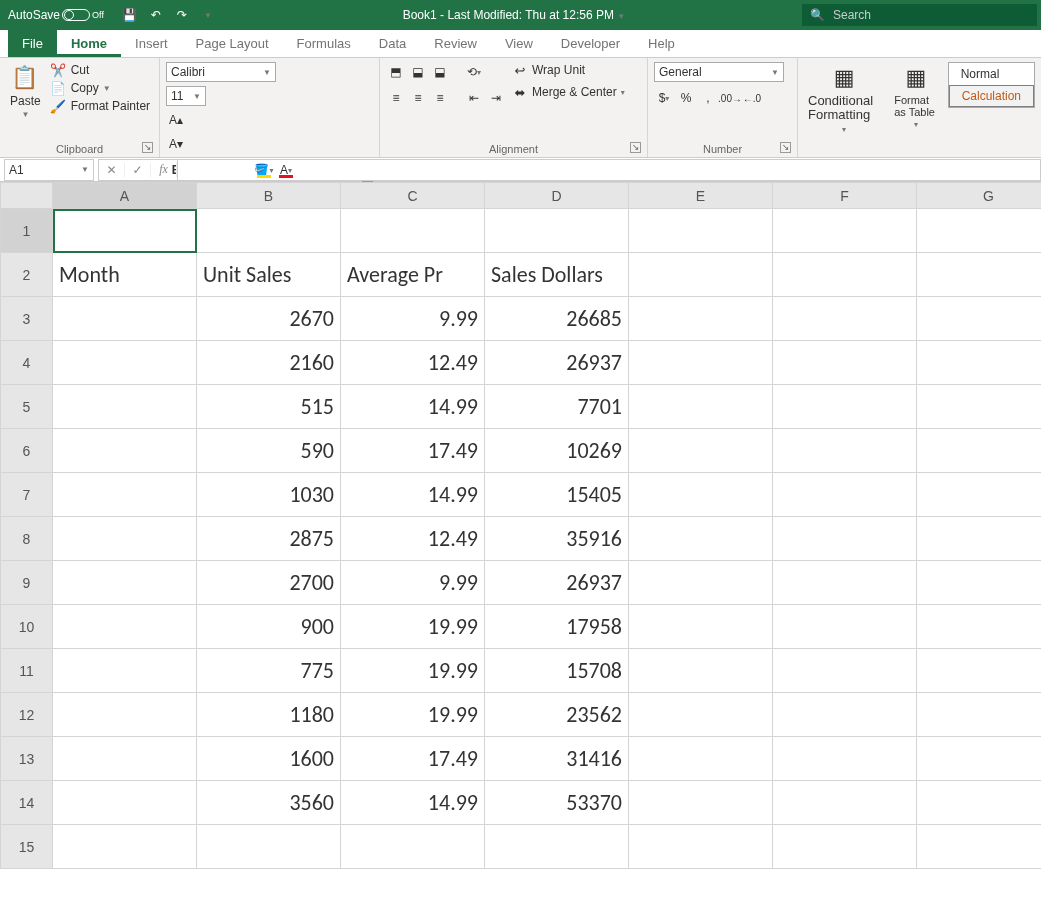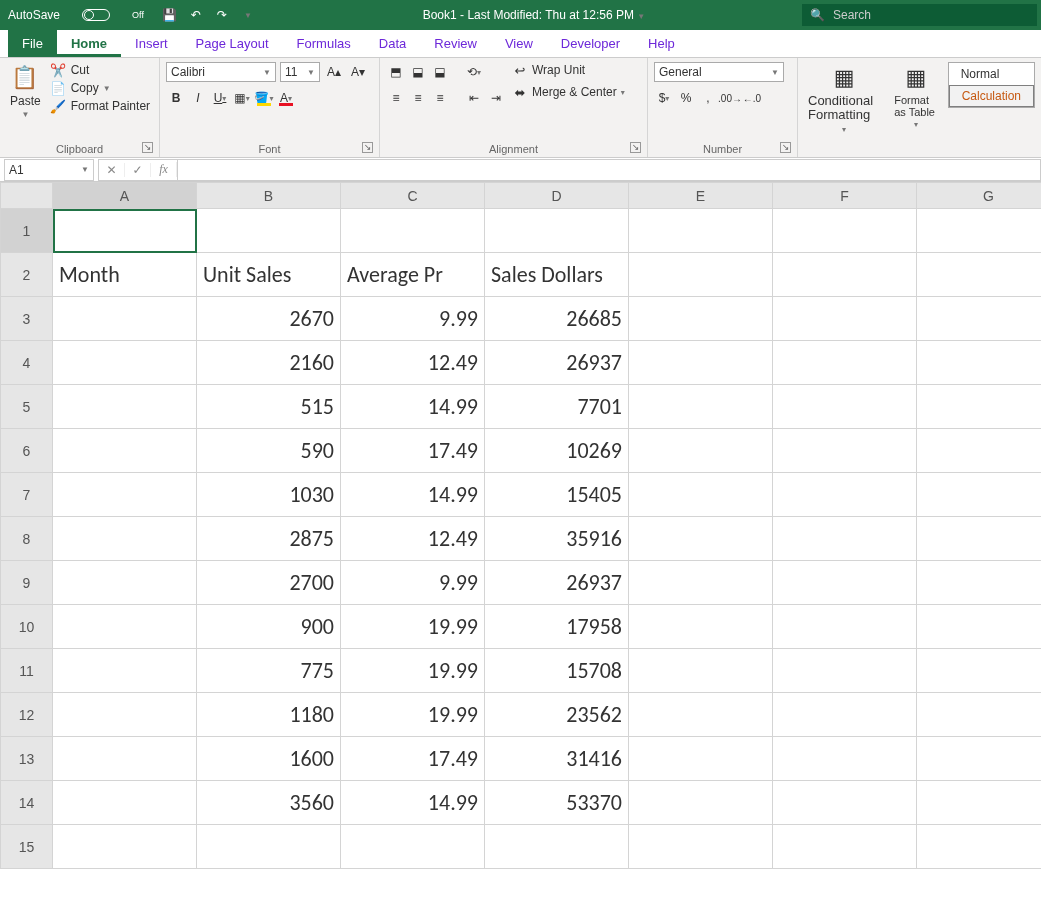--- a/index.html
+++ b/index.html
@@ -1,43 +1,43 @@
 <!DOCTYPE html>
 <html><head>
 <meta charset="utf-8">
 <style>
   * { box-sizing: border-box; margin: 0; padding: 0; font-family: "Segoe UI", Arial, sans-serif; }
   body { width: 1041px; height: 908px; overflow: hidden; background: #fff; font-size: 12px; color: #333; }
 
   
   .title-bar { background: #217346; height: 30px; display: flex; align-items: center; color: #fff; font-size: 12px; }
-  .title-autosave { display: flex; align-items: center; padding: 0 8px; gap: 22px; }
+  .title-autosave { display: flex; align-items: center; padding: 0 8px; gap: 2px; }
   .toggle { width: 28px; height: 12px; border: 1px solid #fff; border-radius: 8px; position: relative; }
   .toggle::after { content: ""; position: absolute; left: 1px; top: 0px; width: 8px; height: 8px; border: 1px solid #fff; border-radius: 50%; }
   .title-qat { display: flex; gap: 10px; padding: 0 10px; align-items: center;}
   .qat-icon { width: 16px; height: 16px; display: flex; align-items: center; justify-content: center; color:#fff; }
   .title-center { flex: 1; text-align: center; }
   .title-search { background: #0d5c35; width: 235px; height: 22px; margin-right: 4px; display: flex; align-items: center; padding: 0 8px; gap: 8px; }
   .title-search input { background: transparent; border: none; color: #bbb; outline: none; font-size: 12px; flex:1;}
   .title-search input::placeholder { color: #ccc; }
 
   
   .tabs { display: flex; border-bottom: 1px solid #ccc; height: 28px; align-items: flex-end; padding-left: 8px; gap: 0;}
-  .tab { padding: 6px 14px; font-size: 13px; color: #6d28d9; cursor: pointer; }
+  .tab { padding: 6px 14px; font-size: 13px; color: #737373; cursor: pointer; }
   .tab.file { background: #217346; color: #fff; }
   .tab.active { border-bottom: 3px solid #217346; font-weight: 600; color: #217346; padding-bottom: 3px;}
 
   
   .ribbon { display: flex; height: 100px; border-bottom: 1px solid #ccc; background: #f3f2f1; }
   .group { border-right: 1px solid #d5d5d5; display: flex; flex-direction: column; justify-content: space-between; padding: 4px 6px 2px 6px; }
   .group-body { flex: 1; display: flex; gap: 6px; align-items: flex-start;}
   .group-label { font-size: 11px; text-align: center; color: #666; padding-top: 2px; position: relative;}
   .group-label .dialog { position: absolute; right: 0; bottom: 2px; font-size: 9px; color:#666; border:1px solid #999; width:11px; height:11px; line-height:9px;}
   .vstack { display:flex; flex-direction: column; gap: 2px; font-size: 12px;}
-  .hstack { display:flex; flex-direction: row; gap: 4px; align-items:flex-start;}
+  .hstack { display:flex; flex-direction: column; gap: 4px; align-items:flex-start;}
   .big-btn { display:flex; flex-direction:column; align-items:center; justify-content:center; font-size:12px; gap:2px; padding: 2px 4px; }
   .ico { display:inline-flex; width:16px; height:16px; align-items:center; justify-content:center; font-size:13px;}
   .ico.big { width:28px; height:28px; font-size: 22px;}
   .btn-txt { font-size:12px; white-space: nowrap; display:flex; align-items:center; gap:4px;}
   .dd-arrow { font-size: 8px; color:#777;}
   .sel { border:1px solid #aaa; background:#fff; height:20px; font-size:12px; padding: 0 4px; display:flex; align-items:center; justify-content:space-between;}
   .btn-row { display:flex; gap:2px;}
   .sq { width:20px; height:20px; display:flex; align-items:center; justify-content:center; font-size:12px; border:1px solid transparent;}
   .sq.bold { font-weight:bold;}
   .sq.italic { font-style:italic;}

